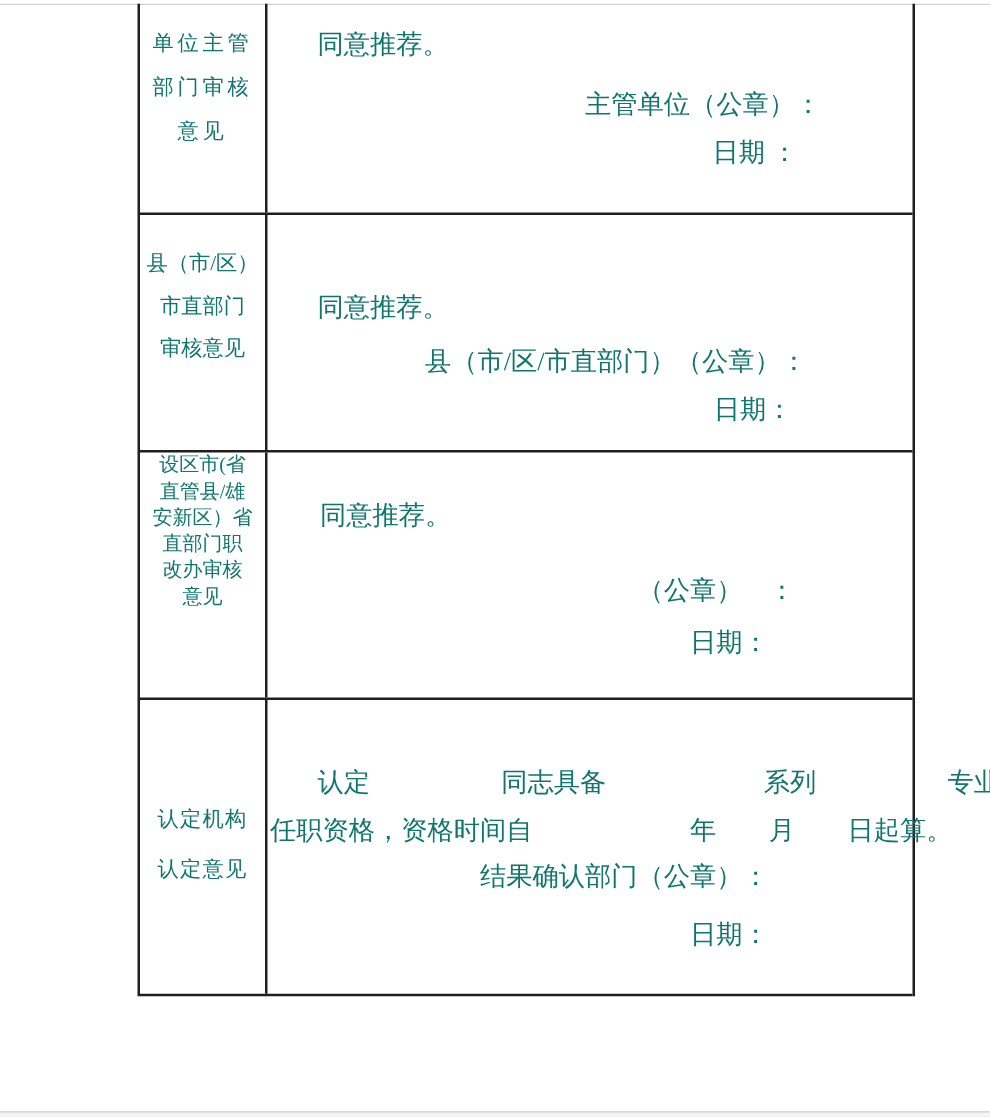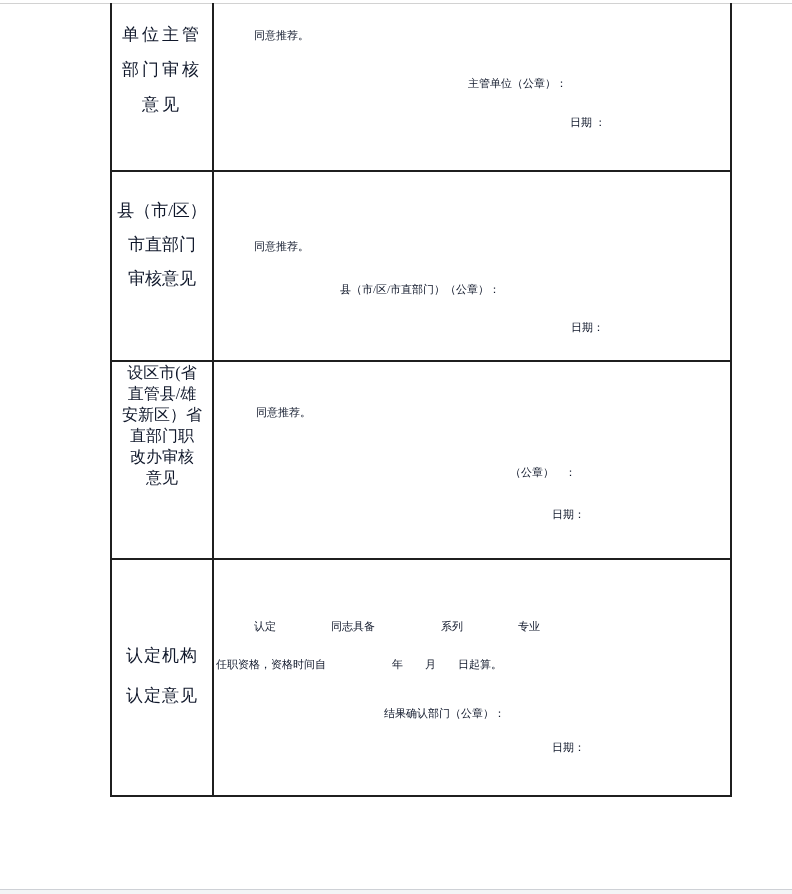--- a/index.html
+++ b/index.html
@@ -2,21 +2,21 @@
 <html><head>
 <meta charset="utf-8">
 <style>
   html,body{margin:0;padding:0;background:#ffffff;}
   .page{
     position:relative;
     width:792px;height:894px;
     background:#ffffff;
     overflow:hidden;
     font-family:"Liberation Serif","DejaVu Serif",serif;
-    color:#0f172a;
+    color:#0f766e;
   }
   .page-top-edge{
     position:absolute;left:0;top:3px;width:792px;height:0;
     border-top:1px solid #d2d2d2;
   }
   .approval-table{
     position:absolute;left:110px;top:3px;width:622px;height:794px;
     border-left:2px solid #1f1f1f;
     border-right:2px solid #1f1f1f;
     box-sizing:border-box;
@@ -41,41 +41,41 @@
   .label-cell.l0{padding-top:14px;line-height:35px;letter-spacing:3px;}
   .label-cell.l1{padding-top:22px;line-height:34px;}
   .label-cell.l2{line-height:21px;font-size:16px;}
   .label-cell.l3{padding-top:76px;line-height:40px;letter-spacing:1px;}
   .content-cell{
     position:relative;
     flex:1;
   }
   .cline{
     position:absolute;
-    font-size:11px;
+    font-size:21px;
     line-height:22px;
     white-space:pre;
     text-align:right;
   }
   
   .p-r0-a{left:40px;top:21px;}
   .p-r0-b{left:254px;top:69px;}
   .p-r0-c{left:356px;top:108px;}
   
   .p-r1-a{left:40px;top:63px;}
   .p-r1-b{left:126px;top:106px;}
   .p-r1-c{left:357px;top:144px;}
   
   .p-r2-a{left:42px;top:39px;}
   .p-r2-b{left:296px;top:99px;}
   .p-r2-c{left:338px;top:141px;}
   
   .p-r3-a{left:40px;top:55px;}
   .p-r3-b{left:2px;top:93px;}
-  .p-r3-c{left:170px;top:142px;}
+  .p-r3-c{left:170px;top:130px;}
   .p-r3-d{left:338px;top:176px;}
   .footnote{
     position:absolute;left:113px;top:804px;width:570px;
     font-size:18px;line-height:29px;letter-spacing:0.5px;
     white-space:pre-line;
   }
   .page-bottom-gap{
     position:absolute;left:0;top:889px;width:792px;height:5px;
     background:#f3f4f6;
     border-top:1px solid #ced1d6;

